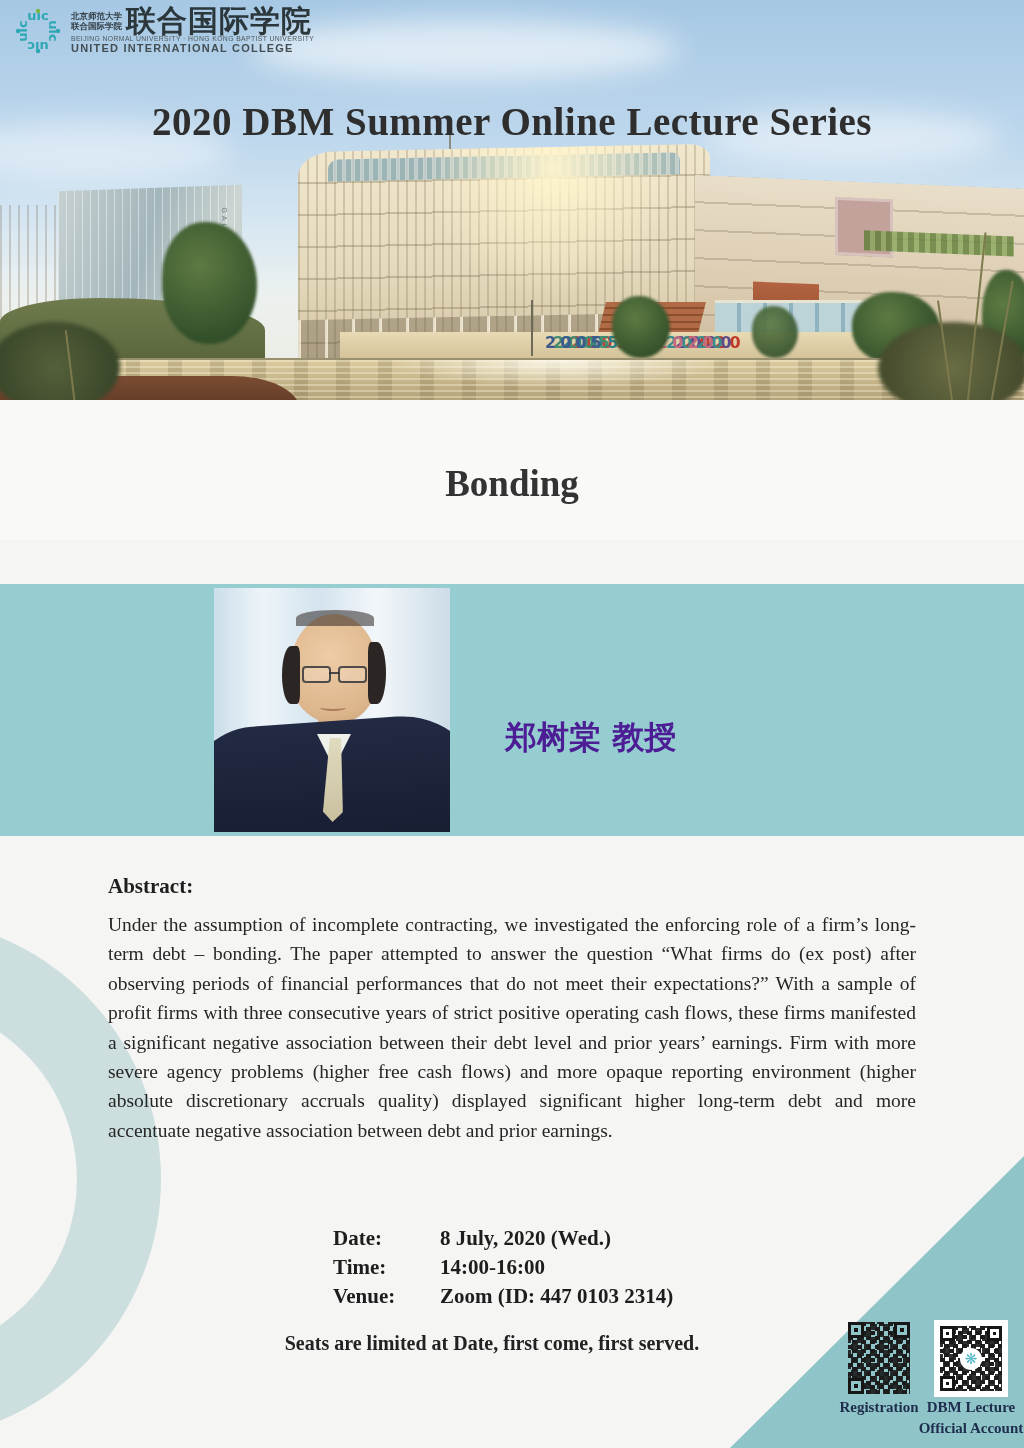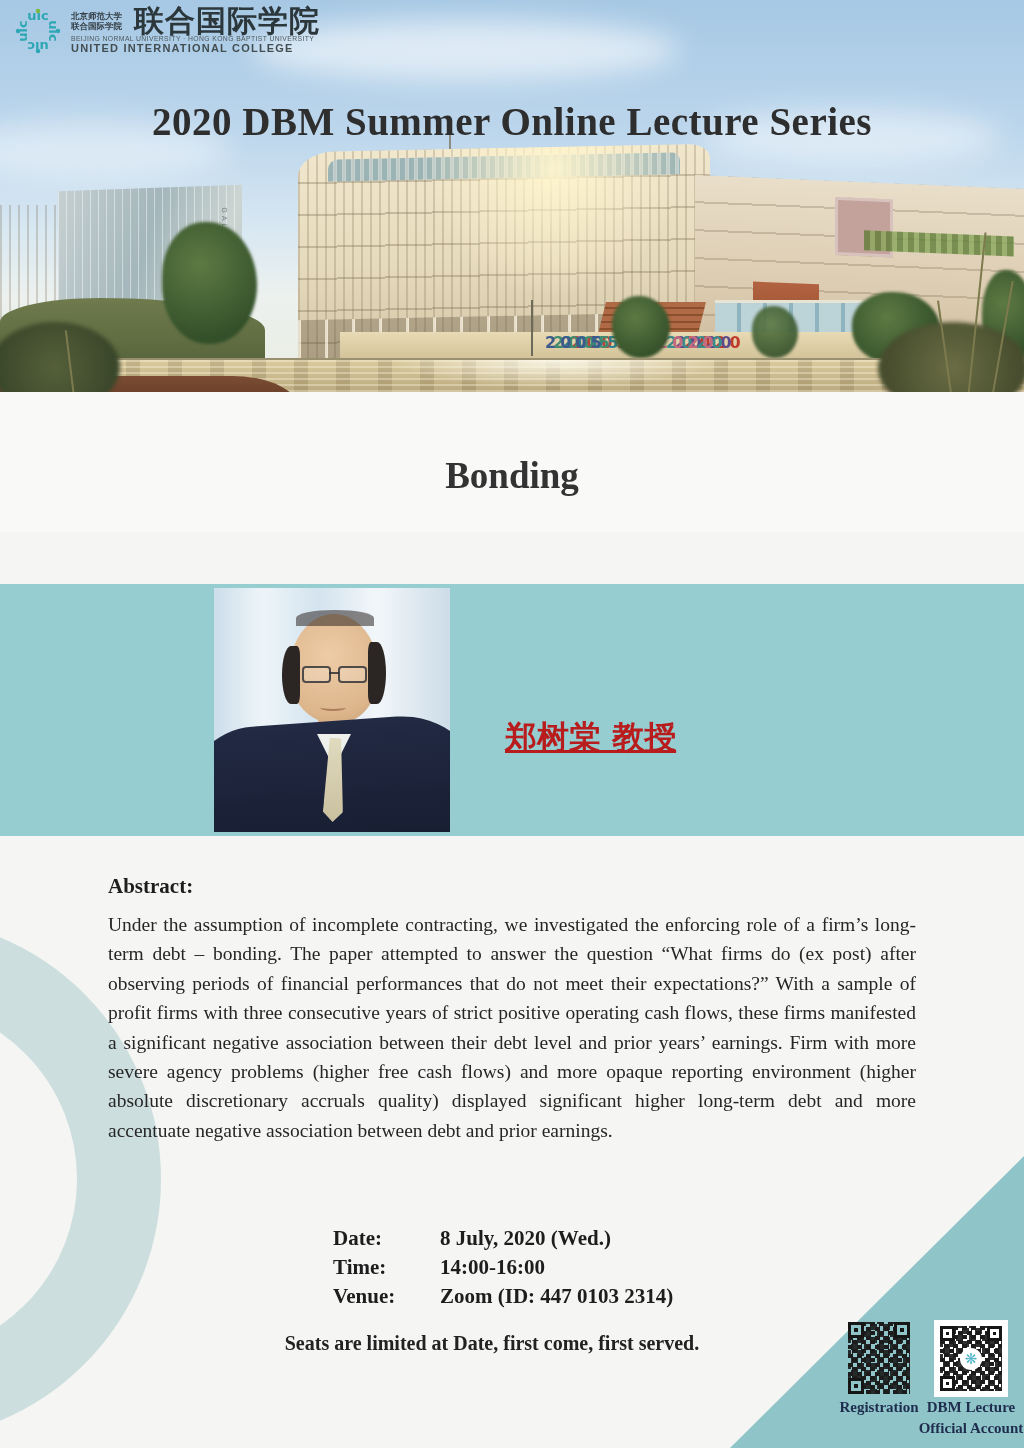--- a/index.html
+++ b/index.html
@@ -89,34 +89,34 @@
     filter:blur(2px); background:radial-gradient(circle,#6a6d44,#474d2e 75%); }
   .reed { position:absolute; width:2px; background:#7d7a4e; }
   .r1 { left:975px; top:232px; height:182px; transform:rotate(6deg); }
   .r2 { left:945px; top:300px; height:115px; transform:rotate(-8deg); }
   .r3 { left:1000px; top:280px; height:135px; transform:rotate(10deg); }
   .r4 { left:70px; top:330px; height:85px; transform:rotate(-7deg); }
   
   .logo { position:absolute; left:12px; top:5px; display:flex; align-items:flex-start; z-index:5; }
   .logo-icon { width:52px; height:52px; margin-right:7px; }
   .logo-text { padding-top:4px; }
-  .logo-cn-row { display:flex; align-items:center;gap:8px; }
+  .logo-cn-row { display:flex; align-items:center; }
   .logo-cn-small { font-size:8.5px; line-height:10px; color:#37424a; font-weight:bold;
     font-family:"DejaVu Sans",sans-serif; }
   .logo-cn-large { font-size:30px; line-height:24px; font-weight:bold; color:#2c373c;
     font-family:"DejaVu Sans",sans-serif; margin-left:4px; letter-spacing:1px; }
   .logo-en-small { margin-top:2px; font-family:"Liberation Sans",sans-serif; font-size:6.8px;
     letter-spacing:.4px; color:#4e585c; }
   .logo-en-large { font-family:"Liberation Sans",sans-serif; font-size:11px; font-weight:bold;
     letter-spacing:1.2px; color:#434e52; }
   
   .series-title { position:absolute; left:0; top:99px; width:100%; text-align:center;
     font-size:39px; font-weight:bold; color:#2e2e2e; letter-spacing:.5px; z-index:4; }
   
-  .bonding-section { position:absolute; left:0; top:392px; width:1024px; height:140px; background:#f9f9f7; }
+  .bonding-section { position:absolute; left:0; top:400px; width:1024px; height:140px; background:#f9f9f7; }
   .lecture-title { position:absolute; left:0; top:62px; width:100%; text-align:center;
     font-size:37px; font-weight:bold; color:#333; }
   
   .speaker-band { position:absolute; left:0; top:584px; width:1024px; height:252px; background:#96cdd1; }
   .portrait { position:absolute; left:214px; top:4px; width:236px; height:244px; overflow:hidden; background:#d7e6ef; }
   .portrait .pbg { position:absolute; inset:-6px; filter:blur(4px);
     background:linear-gradient(90deg,#c7dbe8 0%,#eef5f9 22%,#d3e3ee 45%,#f3f7fa 68%,#c9dae6 100%); }
   .portrait .neck { position:absolute; left:104px; top:118px; width:32px; height:40px; background:#dcb289; }
   .portrait .head { position:absolute; left:75px; top:26px; width:90px; height:110px;
     border-radius:50% 50% 47% 53%/54% 54% 46% 46%;
@@ -134,22 +134,22 @@
   .portrait .smile { position:absolute; left:106px; top:116px; width:26px; height:7px;
     border-radius:0 0 50% 50%; border-bottom:2px solid rgba(150,100,70,.7); }
   .portrait .suit { position:absolute; left:-28px; bottom:-14px; width:300px; height:125px;
     border-radius:70px 85px 0 0; background:linear-gradient(180deg,#222a44,#171d31); transform:rotate(-4deg); }
   .portrait .shirt { position:absolute; left:103px; top:146px; width:34px; height:34px;
     background:#eef0ec; clip-path:polygon(0 0,100% 0,50% 100%); }
   .portrait .tie { position:absolute; left:110px; top:150px; width:20px; height:84px;
     background:linear-gradient(180deg,#e0dabf,#c9c09e); transform:rotate(2deg);
     clip-path:polygon(22% 0,78% 0,100% 88%,50% 100%,0 88%); }
   .speaker-name-en { position:absolute; left:505px; top:54px; font-size:31px; font-weight:bold; color:#2e2e2e; }
-  .speaker-name-cn { position:absolute; left:505px; top:132px; font-size:32px; font-weight:bold; color:#b91c1c;
-    font-family:"DejaVu Sans",sans-serif;text-decoration:underline; }
+  .speaker-name-cn { position:absolute; left:505px; top:132px; font-size:32px; font-weight:bold; color:#4c1d95;
+    font-family:"DejaVu Sans",sans-serif; }
   
   .ring { position:absolute; left:-363px; top:917px; width:524px; height:524px;
     border:84px solid #ccdfde; border-radius:50%; z-index:0; }
   .triangle { position:absolute; left:730px; top:1156px; width:294px; height:292px;
     background:#8fc5c8; clip-path:polygon(100% 0,100% 100%,0 100%); z-index:0; }
   
   .abstract-label { position:absolute; left:108px; top:874px; font-size:21px; font-weight:bold; color:#1e1e1e; z-index:2; }
   .abstract-body { position:absolute; left:108px; top:910px; width:808px; font-size:19.5px;
     line-height:29.4px; text-align:justify; color:#262626; z-index:2; }
   

